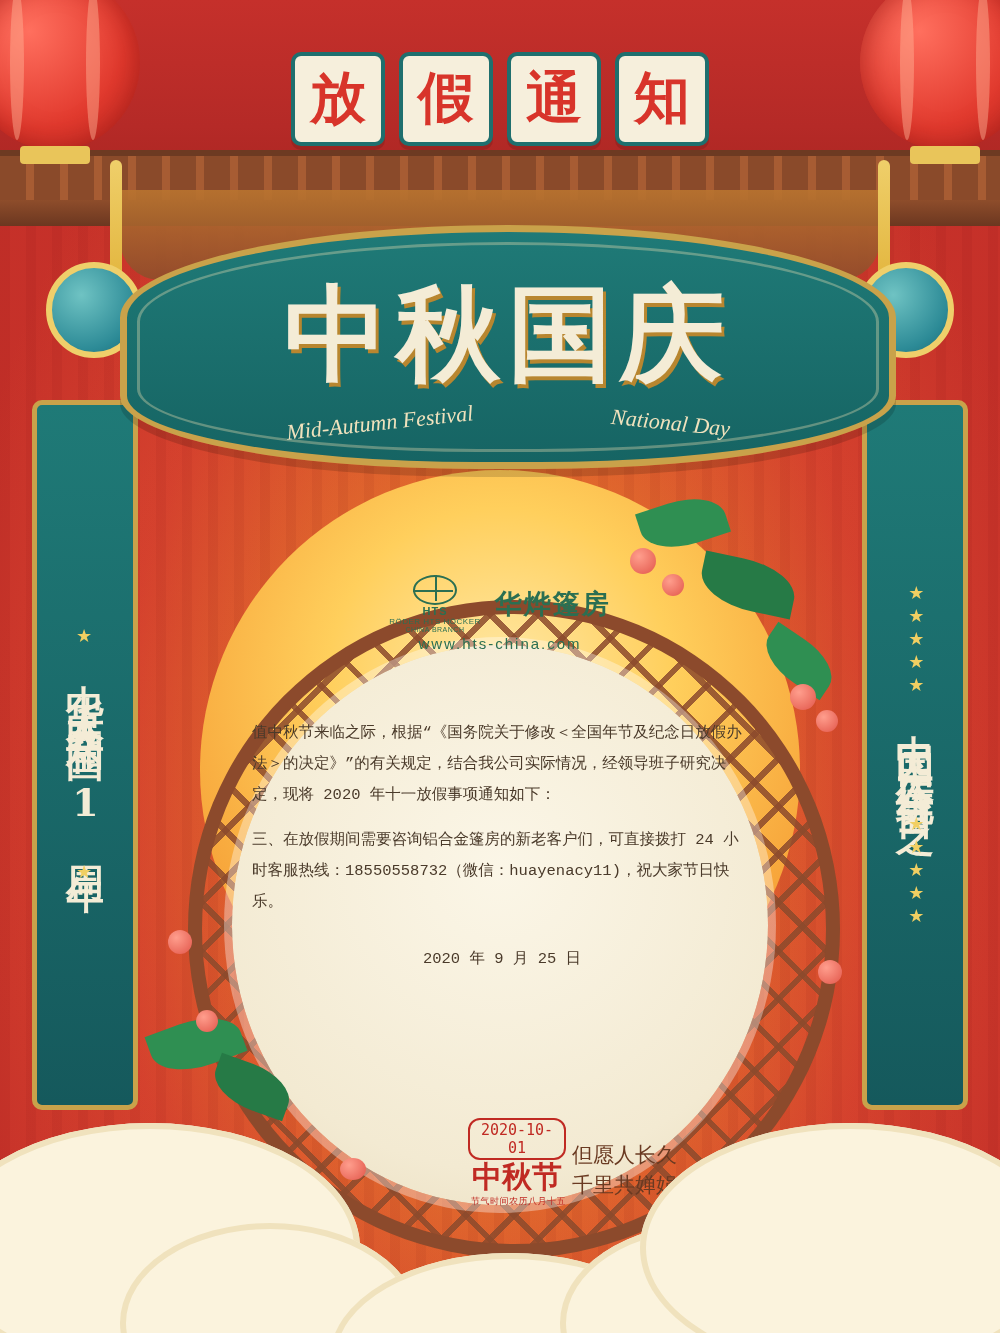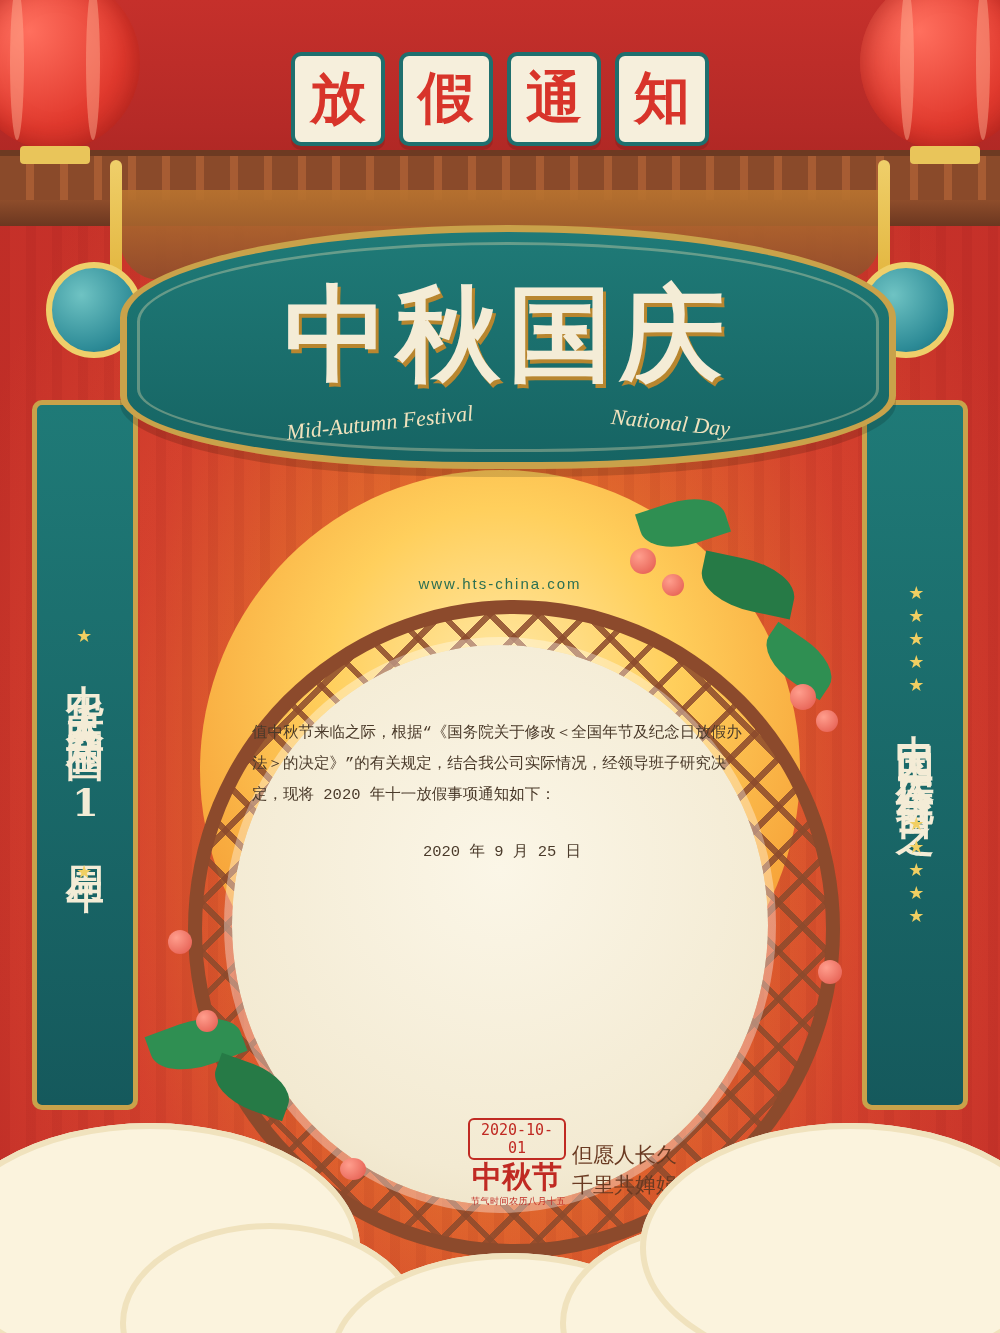--- a/index.html
+++ b/index.html
@@ -180,21 +180,21 @@
   .notice p{margin:0 0 14px 0;}
   .notice p.tight{margin-bottom:2px;}
   .notice .date{text-align:center;margin-top:26px;}
 
   
   .stamp{
     position:absolute;left:468px;top:1118px;width:98px;z-index:10;
     text-align:center;color:#c02a23;
   }
   .stamp .d{
-    border:2px solid #c02a23;border-radius:6px;font-size:15px;padding:1px 2px;
+    border:2px solid #c02a23;border-radius:12px;font-size:15px;padding:1px 2px;
     font-family:"DejaVu Sans Mono","Liberation Mono",monospace;
   }
   .stamp .n{
     font-family:"DejaVu Serif","Liberation Serif",serif;
     font-size:30px;font-weight:bold;line-height:1.15;
   }
   .stamp .s{font-size:9px;letter-spacing:.5px;text-align:right;}
   .couplet{
     position:absolute;left:572px;top:1140px;z-index:10;
     color:#6a3a22;font-family:"DejaVu Serif","Liberation Serif",serif;
@@ -280,25 +280,35 @@
   <div class="berry" style="left:630px;top:548px;width:26px;height:26px;"></div>
   <div class="berry" style="left:662px;top:574px;width:22px;height:22px;"></div>
   <div class="berry" style="left:790px;top:684px;width:26px;height:26px;"></div>
   <div class="berry" style="left:816px;top:710px;width:22px;height:22px;"></div>
   <div class="berry" style="left:818px;top:960px;width:24px;height:24px;"></div>
   <div class="berry" style="left:168px;top:930px;width:24px;height:24px;"></div>
   <div class="berry" style="left:196px;top:1010px;width:22px;height:22px;"></div>
   <div class="berry" style="left:340px;top:1158px;width:26px;height:22px;"></div>
 
   <div class="logo">
+    <div class="logo-row">
+      <div class="logo-mark">
+        <div class="logo-globe"></div>
+        <div class="logo-hts">HTS</div>
+        <div class="logo-sub">RÖDER HTS HÖCKER</div>
+        <div class="logo-sub2">CHINA BRANCH</div>
+      </div>
+      <div class="logo-cn">华烨篷房</div>
+    </div>
     <div class="logo-url">www.hts-china.com</div>
   </div>
 
   <div class="notice">
     <p>值中秋节来临之际，根据“《国务院关于修改＜全国年节及纪念日放假办法＞的决定》”的有关规定，结合我公司实际情况，经领导班子研究决定，现将 2020 年十一放假事项通知如下：</p>
+    <p>三、在放假期间需要咨询铝合金篷房的新老客户们，可直接拨打 24 小时客服热线：18550558732（微信：huayenacy11)，祝大家节日快乐。</p>
     <p class="date">2020 年 9 月 25 日</p>
   </div>
 
   <div class="stamp">
     <div class="d">2020-10-01</div>
     <div class="n">中秋节</div>
     <div class="s">节气时间农历八月十五</div>
   </div>
   <div class="couplet">
     <div>但愿人长久</div>

